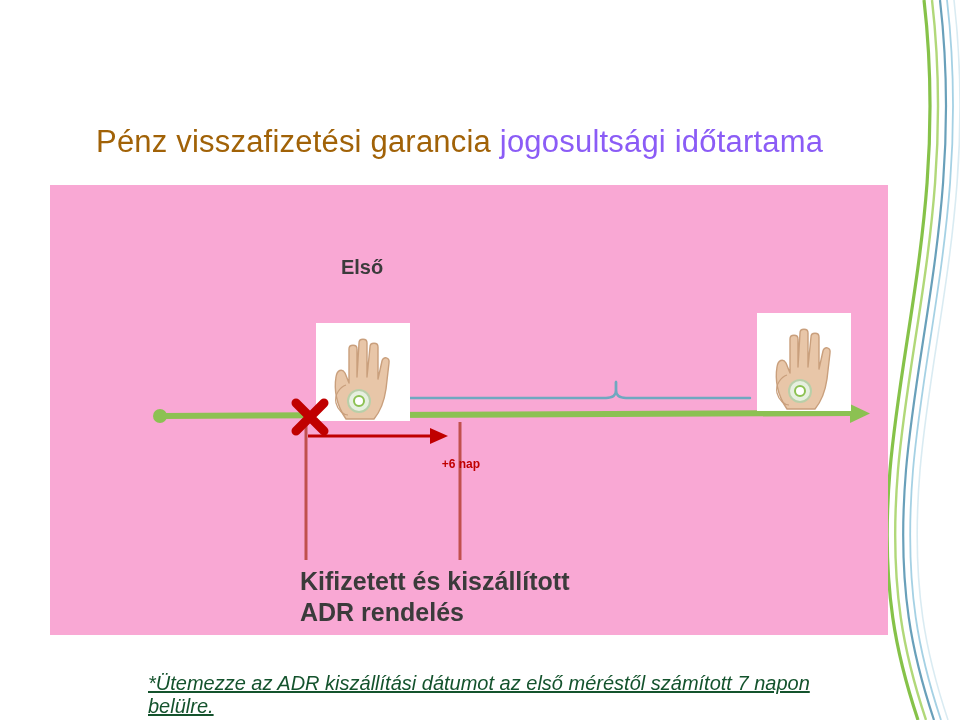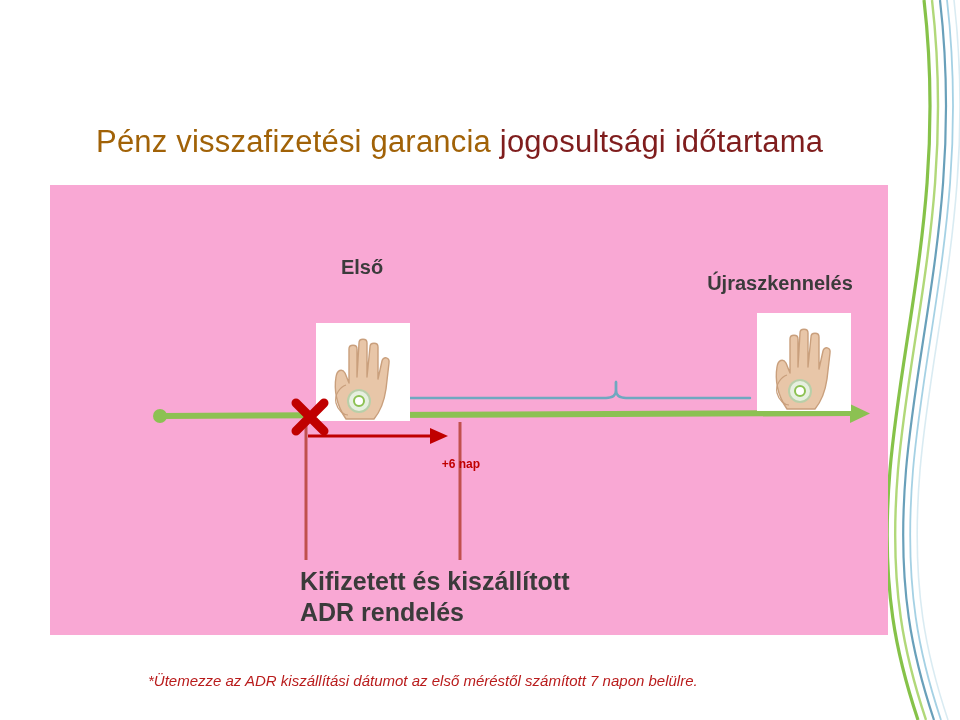--- a/index.html
+++ b/index.html
@@ -30,21 +30,21 @@
     position: absolute;
     left: 96px;
     top: 124px;
     width: 780px;
     font-size: 31px;
     font-weight: 400;
     letter-spacing: 0.2px;
     white-space: nowrap;
   }
   .slide-title .accent { color: #a16207; }
-  .slide-title .dark   { color: #7f1d1d; }
+  .slide-title .dark   { color: #8b5cf6; }
 
   
   .panel {
     position: absolute;
     left: 50px;
     top: 185px;
     width: 838px;
     height: 450px;
     background: #f9a8d4;
   }
@@ -125,23 +125,24 @@
     width: 44px;
     height: 44px;
   }
 
   
   .footnote {
     position: absolute;
     left: 148px;
     top: 672px;
     width: 700px;
-    font-size: 15px;
+    font-size: 20px;
     font-style: italic;
-    color: #b91c1c;
+    color: #14532d;
+    text-decoration: underline;
   }
 </style>
 </head>
 <body>
 
 <svg class="swoosh" viewBox="0 0 120 720" preserveAspectRatio="none">
   <path d="M92,0 C112,190 70,330 58,470 C48,590 66,660 86,720 L120,720 L120,0 Z" fill="#ffffff"></path>
   <path d="M84,0 C106,190 62,330 50,470 C40,590 58,660 78,720" stroke="#7fbf3f" stroke-width="3.2" fill="none" opacity="0.95"></path>
   <path d="M92,0 C114,190 70,330 58,470 C48,590 66,660 86,720" stroke="#a8d46a" stroke-width="2.4" fill="none" opacity="0.9"></path>
   <path d="M100,0 C122,190 78,330 66,470 C56,590 74,660 94,720" stroke="#4f8fae" stroke-width="2.2" fill="none" opacity="0.85"></path>
@@ -195,21 +196,20 @@
   </div>
 
   <svg class="x-marker" viewBox="0 0 44 44">
     <path d="M8,8 L36,36 M36,8 L8,36" stroke="#c00000" stroke-width="9" stroke-linecap="round"></path>
   </svg>
 
   <div class="lbl lbl-first">
     <div>Első</div>
   </div>
 
-  <div class="lbl lbl-rescan">Újraszkennelés</div>
 
 
   <div class="lbl lbl-days">+6 nap</div>
 
   <div class="lbl lbl-order">
     <div>Kifizetett és kiszállított</div>
     <div>ADR rendelés</div>
   </div>
 
 </div>

